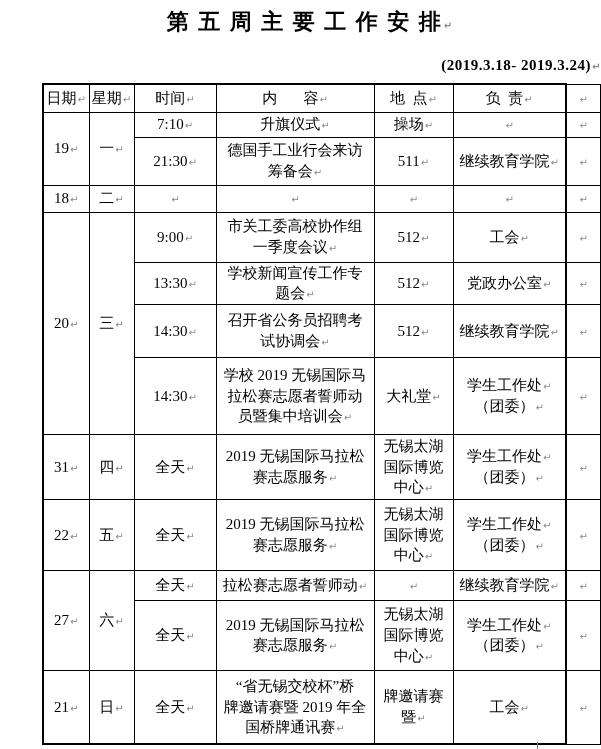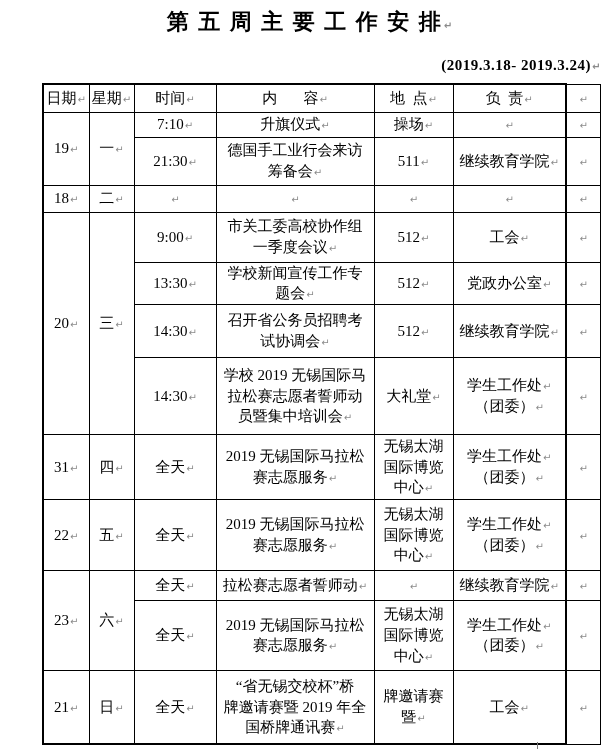--- a/index.html
+++ b/index.html
@@ -172,21 +172,21 @@
 国际博览
 中心</span><span class="pm">↵</span></td>
       <td class="or">
         <div class="line"><span class="t">学生工作处</span><span class="pm">↵</span></div>
         <div class="line"><span class="t">（团委）</span><span class="pm">↵</span></div>
       </td>
       <td class="re"><span class="pm">↵</span></td>
     </tr>
 
     <tr style="height:30px">
-      <td rowspan="2" class="ol"><span class="t">23</span><span class="pm">↵</span></td>
+      <td rowspan="2" class="ol"><span class="t">27</span><span class="pm">↵</span></td>
       <td rowspan="2"><span class="t">六</span><span class="pm">↵</span></td>
       <td><span class="t">全天</span><span class="pm">↵</span></td>
       <td><span class="t">拉松赛志愿者誓师动</span><span class="pm">↵</span></td>
       <td><span class="t"></span><span class="pm">↵</span></td>
       <td class="or"><span class="t">继续教育学院</span><span class="pm">↵</span></td>
       <td class="re"><span class="pm">↵</span></td>
     </tr>
 
     <tr style="height:70px">
       <td><span class="t">全天</span><span class="pm">↵</span></td>

